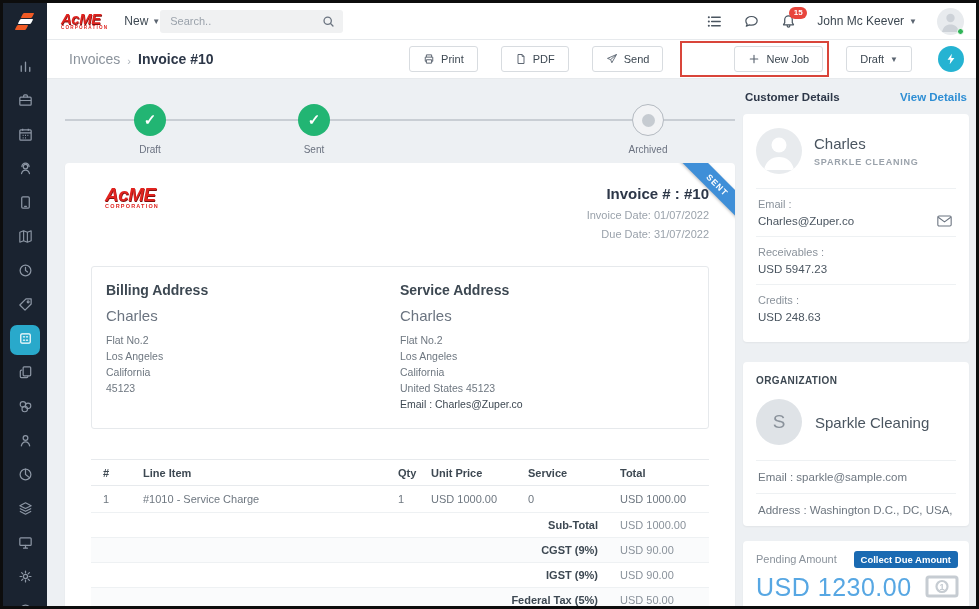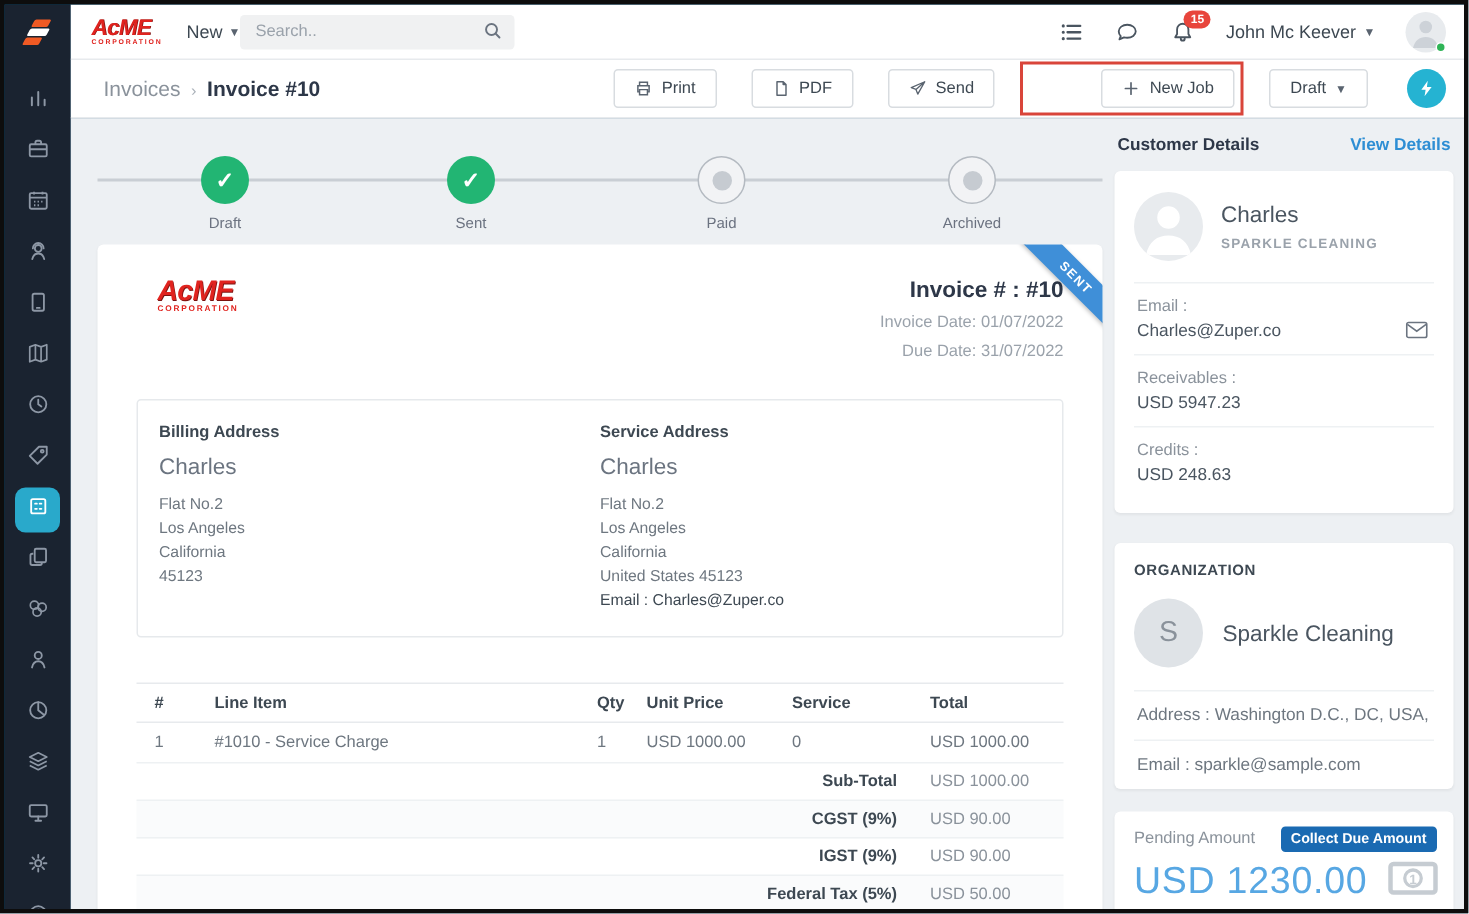--- a/index.html
+++ b/index.html
@@ -69,21 +69,21 @@
 
   
   .invoice-card { position:absolute; left:18px; top:84px; width:670px; height:560px; background:#fff; border-radius:4px; box-shadow:0 1px 2px rgba(0,0,0,.05); padding:22px 26px; }
   .ribbon-wrap { position:absolute; top:0; right:0; width:66px; height:66px; overflow:hidden; border-top-right-radius:4px; }
   .ribbon { position:absolute; top:13px; right:-26px; transform:rotate(45deg); background:#3f8fd8; color:#fff; font-size:8.5px; font-weight:bold; letter-spacing:1px; padding:4px 30px; box-shadow:0 1px 3px rgba(0,0,0,.25); }
   .inv-head { display:flex; justify-content:space-between; }
   .inv-meta { text-align:right; }
   .inv-number { font-size:15px; font-weight:bold; color:#2d3748; }
   .inv-date { font-size:11px; color:#9aa2ab; margin-top:7px; }
   .addr-box { margin-top:26px; border:1px solid #e6e9ec; border-radius:3px; padding:15px 14px 18px; display:grid; grid-template-columns:1fr 1fr; }
-  .addr-title { font-size:11px; font-weight:bold; color:#3d4852; }
+  .addr-title { font-size:14px; font-weight:bold; color:#3d4852; }
   .addr-name { font-size:15px; color:#6b7480; margin-top:9px; }
   .addr-line { font-size:10.5px; color:#6e7780; margin-top:4px; }
   .addr-line.first { margin-top:10px; }
   .addr-email { font-size:10.5px; color:#3d4852; margin-top:4px; }
 
   
   .tbl { margin-top:30px; font-size:11px; }
   .tbl-grid { display:grid; grid-template-columns:40px 267px 33px 97px 92px 89px; align-items:center; }
   .tbl-head { border-top:1px solid #e7eaed; border-bottom:1px solid #e7eaed; height:27px; font-weight:bold; color:#3d4852; }
   .tbl-row { border-bottom:1px solid #eef1f3; height:27px; color:#6e7780; }
@@ -337,24 +337,20 @@
     <div class="stepper">
       <div class="step-line"></div>
       <div class="step done" style="left:85px">
         <div class="step-circle">✓</div>
         <div class="step-label">Draft</div>
       </div>
       <div class="step done" style="left:249px">
         <div class="step-circle">✓</div>
         <div class="step-label">Sent</div>
       </div>
-      <div class="step pending" style="left:416px">
-        <div class="step-circle"></div>
-        <div class="step-label">Paid</div>
-      </div>
       <div class="step pending" style="left:583px">
         <div class="step-circle"></div>
         <div class="step-label">Archived</div>
       </div>
     </div>
 
     <div class="invoice-card">
       <div class="ribbon-wrap">
         <div class="ribbon">SENT</div>
       </div>
@@ -465,22 +461,22 @@
       </div>
 
       <div class="card org-card">
         <div class="org-title">ORGANIZATION</div>
         <div class="org-top">
           <span class="org-avatar">
               <span>S</span>
             </span>
           <div class="org-name">Sparkle Cleaning</div>
         </div>
+        <div class="org-row">Email : sparkle@sample.com</div>
         <div class="org-row">Address : Washington D.C., DC, USA,</div>
-        <div class="org-row">Email : sparkle@sample.com</div>
       </div>
 
       <div class="card pending-card">
         <div class="pending-label">Pending Amount</div>
         <div class="collect-badge">Collect Due Amount</div>
         <div class="pending-amount">USD 1230.00</div>
         <span class="money-ic">
           <svg width="34" height="23" viewBox="0 0 34 23" fill="none">
               <rect x="2" y="2" width="30" height="19" rx="2" stroke="#c6ccd2" stroke-width="3"></rect>
               <circle cx="17" cy="11.5" r="5.5" stroke="#c6ccd2" stroke-width="2.2"></circle>

